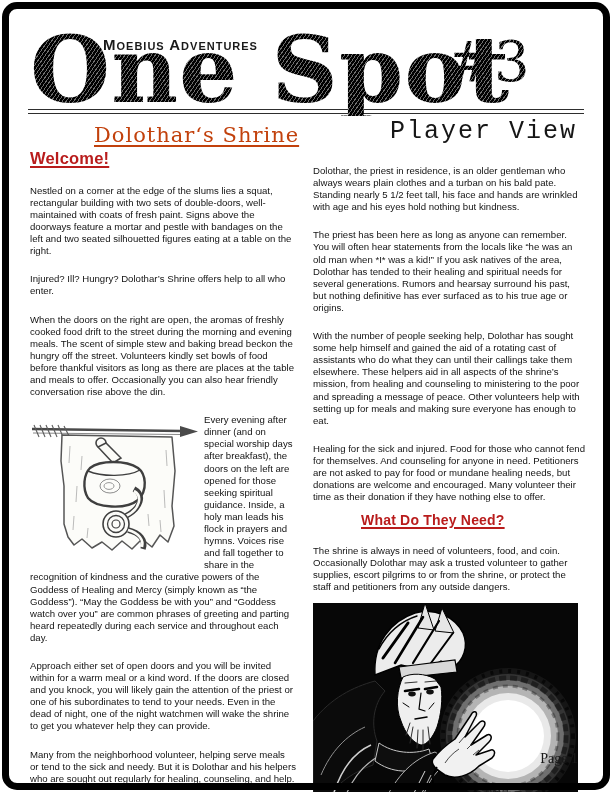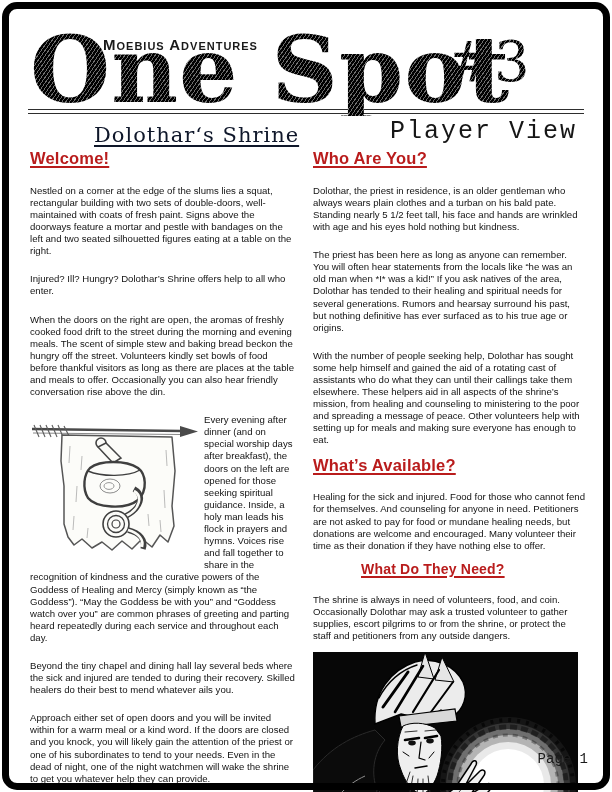--- a/index.html
+++ b/index.html
@@ -17,39 +17,39 @@
          color:#1b1b1b;white-space:nowrap;z-index:2;}
   .issue{position:absolute;left:447px;top:34px;font-family:"DejaVu Serif",serif;
          font-size:56px;line-height:1;color:#1b1b1b;z-index:2;}
   @supports (-webkit-background-clip: text){
     .hatch{background:repeating-linear-gradient(125deg,#000 0 2.2px,#6d6d6d 2.2px 3.1px);
            -webkit-background-clip:text;background-clip:text;color:transparent;}
   }
   .rule{position:absolute;left:28px;top:109px;width:556px;height:3px;
         border-top:1.6px solid #2e2e2e;border-bottom:1.6px solid #2e2e2e;z-index:1;}
   .sub-left{position:absolute;left:94px;top:123px;font-family:"DejaVu Serif",serif;
-            font-size:21px;letter-spacing:1px;color:#0f172a;
+            font-size:21px;letter-spacing:1px;color:#c2410c;
             text-decoration:underline;text-decoration-thickness:1.5px;text-underline-offset:3px;
             white-space:nowrap;z-index:3;}
   .sub-right{position:absolute;left:390px;top:117px;font-family:Liberation Mono, monospace;
              font-size:25px;letter-spacing:2px;color:#161616;white-space:nowrap;z-index:3;}
 
   
   .col{position:absolute;top:149px;font-size:9.6px;line-height:12.1px;color:#131313;}
   .col-left{left:30px;width:266px;}
   .col-right{left:313px;width:272px;}
   .head{font-family:Liberation Sans, sans-serif;font-weight:bold;font-size:16.5px;line-height:1.2;
         margin:9px 0 6px;letter-spacing:.2px;color:#b91c1c;
         text-decoration:underline;text-decoration-thickness:1.5px;text-underline-offset:2px;}
   .head.first{margin-top:0;}
   .head.small{font-size:14px;margin-left:48px;}
   p{margin:16px 0 7px;}
   .banner-float{float:left;width:168px;height:152px;margin:2px 6px 0 0;}
   .portrait{margin-top:10px;width:265px;height:201px;line-height:0;}
-  .page-num{position:absolute;right:24px;top:751px;font-family:Liberation Mono, monospace;
+  .page-num{position:absolute;right:34px;top:751px;font-family:Liberation Serif, serif;
             font-size:14px;color:#1a1a1a;}
 </style>
 </head>
 <body>
 
 <div class="frame"></div>
 
 <div class="publisher">Moebius Adventures</div>
 <div class="title hatch">One Spot</div>
 <div class="issue hatch">#3</div>
@@ -109,33 +109,30 @@
         <path d="M96,100 C110,93 113,80 104,75" stroke="#fbfbf7" stroke-width="2.6" fill="none"></path>
         <circle cx="86" cy="108" r="13" fill="#fcfcf9" stroke="#3f3f3f" stroke-width="1.6"></circle>
         <circle cx="86" cy="108" r="8.5" fill="none" stroke="#3f3f3f" stroke-width="1.3"></circle>
         <circle cx="86" cy="108" r="4" fill="none" stroke="#3f3f3f" stroke-width="1.2"></circle>
         <path d="M98,114 C110,117 116,124 113,133" stroke="#3f3f3f" stroke-width="5.5" fill="none"></path>
         <path d="M98,114 C109,117 114,124 112,131" stroke="#fbfbf7" stroke-width="2.6" fill="none"></path>
       </svg>
     </span><span>Every evening after dinner (and on special worship days after breakfast), the doors on the left are opened for those seeking spiritual guidance. Inside, a holy man leads his flock in prayers and hymns. Voices rise and fall together to share in the recognition of kindness and the curative powers of the Goddess of Healing and Mercy (simply known as “the Goddess”). “May the Goddess be with you” and “Goddess watch over you” are common phrases of greeting and parting heard repeatedly during each service and throughout each day.</span>
   </p>
 
-  <p>Beyond the tiny chapel and dining hall lay several beds where the sick and injured are tended to during their recovery. Skilled healers do their best to mend whatever ails you.</p>
   <p>Approach either set of open doors and you will be invited within for a warm meal or a kind word. If the doors are closed and you knock, you will likely gain the attention of the priest or one of his subordinates to tend to your needs. Even in the dead of night, one of the night watchmen will wake the shrine to get you whatever help they can provide.</p>
   <p>Many from the neighborhood volunteer, helping serve meals or tend to the sick and needy. But it is Dolothar and his helpers who are sought out regularly for healing, counseling, and help.</p>
 
 </div>
 
 <div class="col col-right">
-  <div class="head first">Who Are You?</div>
   <p>Dolothar, the priest in residence, is an older gentleman who always wears plain clothes and a turban on his bald pate. Standing nearly 5 1/2 feet tall, his face and hands are wrinkled with age and his eyes hold nothing but kindness.</p>
   <p>The priest has been here as long as anyone can remember. You will often hear statements from the locals like “he was an old man when *I* was a kid!” If you ask natives of the area, Dolothar has tended to their healing and spiritual needs for several generations. Rumors and hearsay surround his past, but nothing definitive has ever surfaced as to his true age or origins.</p>
   <p>With the number of people seeking help, Dolothar has sought some help himself and gained the aid of a rotating cast of assistants who do what they can until their callings take them elsewhere. These helpers aid in all aspects of the shrine’s mission, from healing and counseling to ministering to the poor and spreading a message of peace. Other volunteers help with setting up for meals and making sure everyone has enough to eat.</p>
 
-  <div class="head">What’s Available?</div>
   <p>Healing for the sick and injured. Food for those who cannot fend for themselves. And counseling for anyone in need. Petitioners are not asked to pay for food or mundane healing needs, but donations are welcome and encouraged. Many volunteer their time as their donation if they have nothing else to offer.</p>
 
   <div class="head small">What Do They Need?</div>
   <p>The shrine is always in need of volunteers, food, and coin. Occasionally Dolothar may ask a trusted volunteer to gather supplies, escort pilgrims to or from the shrine, or protect the staff and petitioners from any outside dangers.</p>
 
   <div class="portrait">
     <svg width="265" height="201" viewBox="0 0 265 201" xmlns="http://www.w3.org/2000/svg">
       <rect width="265" height="201" fill="#070707"></rect>
 
       <g>

